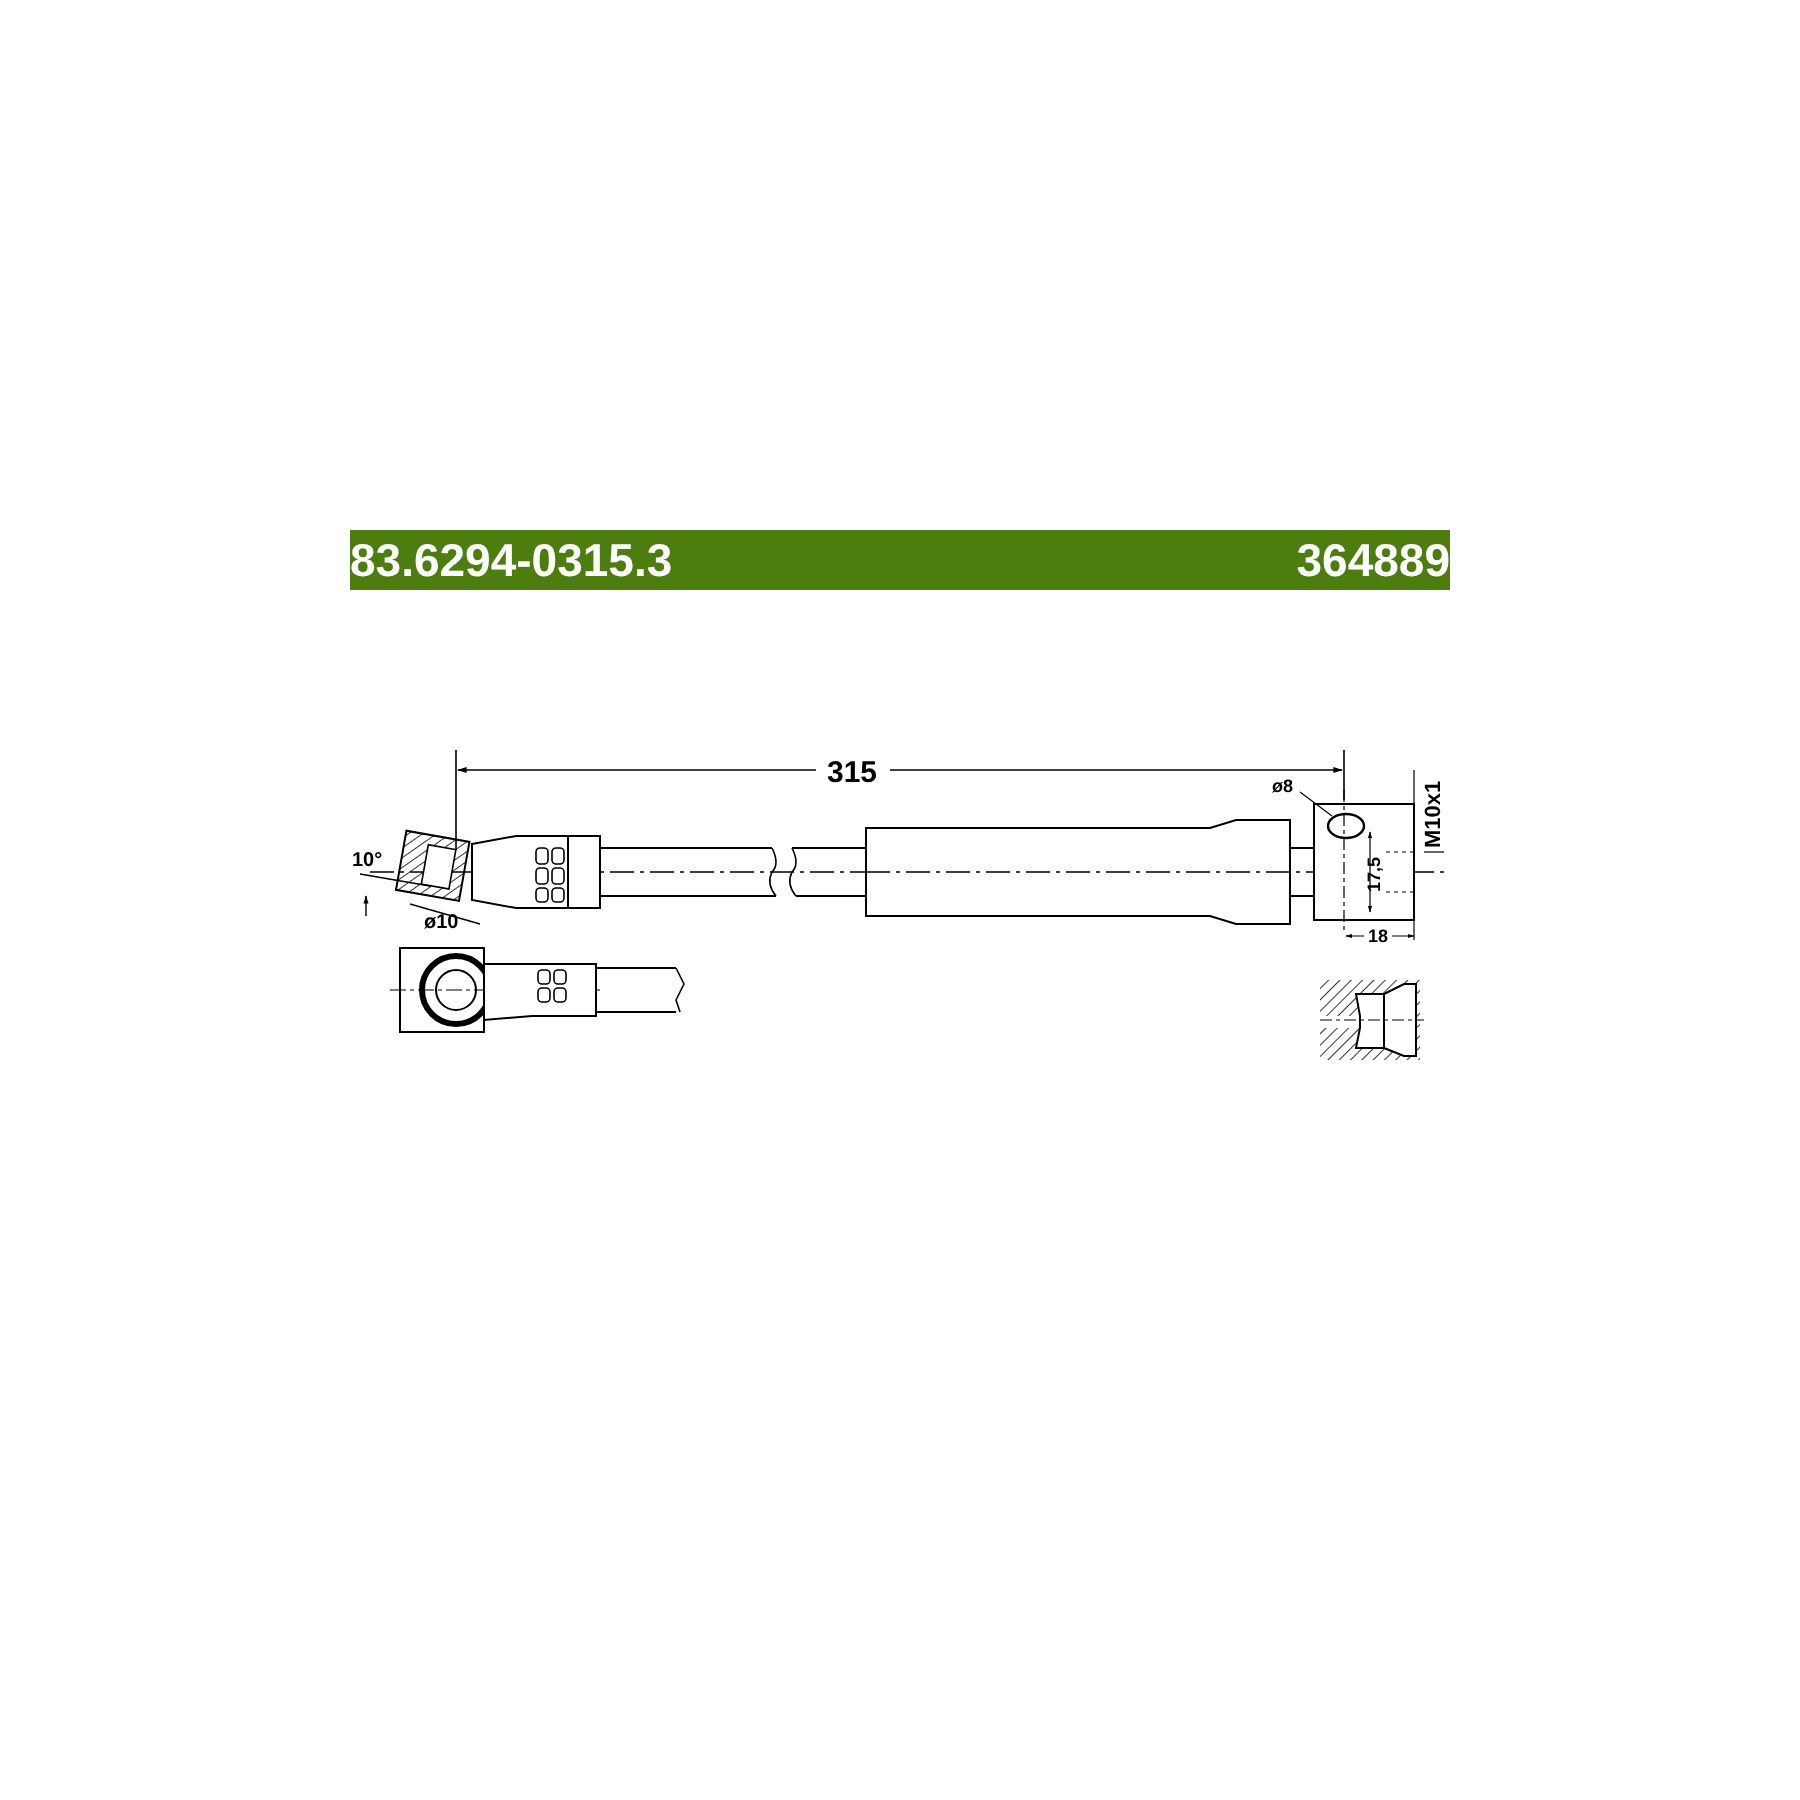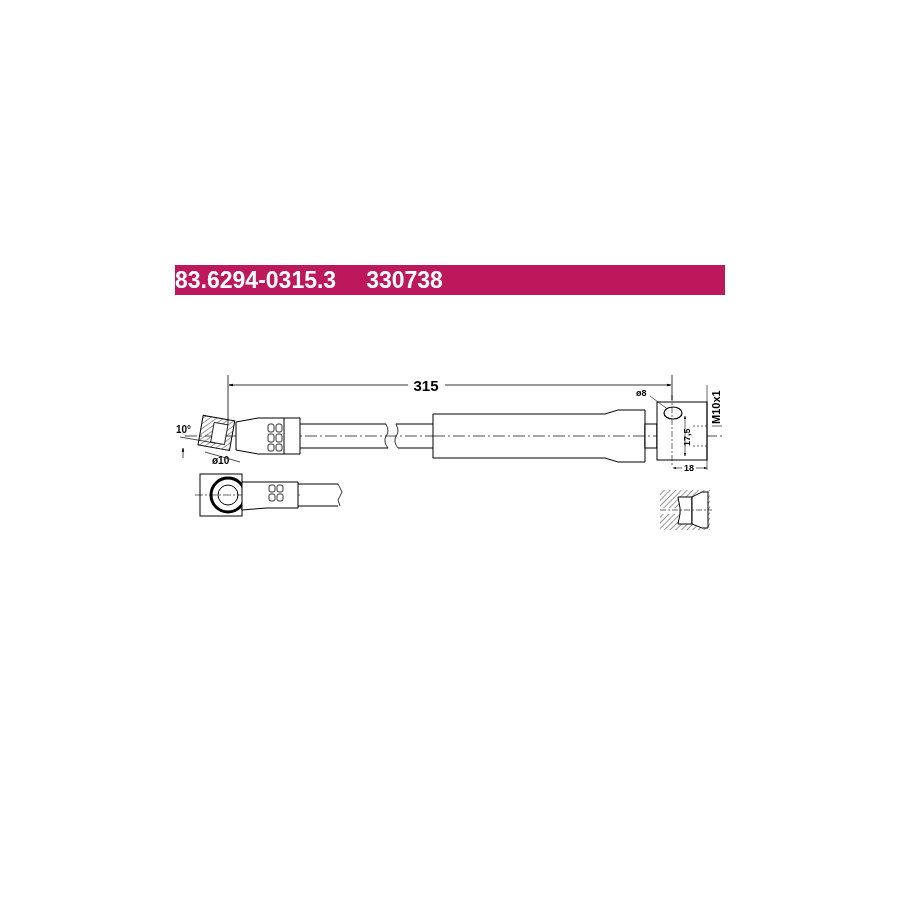--- a/index.html
+++ b/index.html
@@ -1,29 +1,29 @@
 <!DOCTYPE html>
 <html><head>
 <meta charset="utf-8">
 <style>
   html, body { margin: 0; padding: 0; background: #ffffff; }
   body { width: 900px; height: 900px; position: relative; overflow: hidden; font-family: "Liberation Sans", sans-serif; }
-  .banner { position: absolute; left: 175px; top: 265px; width: 550px; height: 30px; background: #be185d; display: flex; align-items: center; justify-content: flex-start; }
+  .banner { position: absolute; left: 175px; top: 265px; width: 550px; height: 30px; background: #4d7c0f; display: flex; align-items: center; justify-content: space-between; }
   .banner span { color: #ffffff; font-weight: bold; font-size: 23px; letter-spacing: 0; }
   .banner .gap { display: inline-block; width: 30px; }
   svg { position: absolute; left: 0; top: 0; }
   .dimtxt { font-family: "Liberation Sans", sans-serif; font-weight: bold; fill: #000; }
 </style>
 </head>
 <body>
 
 <div class="banner">
   <span>83.6294-0315.3</span>
   <span class="gap"></span>
-  <span>330738</span>
+  <span>364889</span>
 </div>
 
 <svg width="900" height="900" viewBox="0 0 900 900">
   <defs>
     <pattern id="hatch" patternUnits="userSpaceOnUse" width="4" height="4" patternTransform="rotate(45)">
       <line x1="0" y1="0" x2="0" y2="4" stroke="#000" stroke-width="0.8"></line>
     </pattern>
     <marker id="arr" viewBox="0 0 10 10" refX="9" refY="5" markerWidth="6" markerHeight="6" orient="auto-start-reverse">
       <path d="M0,2 L10,5 L0,8 z" fill="#000"></path>
     </marker>

